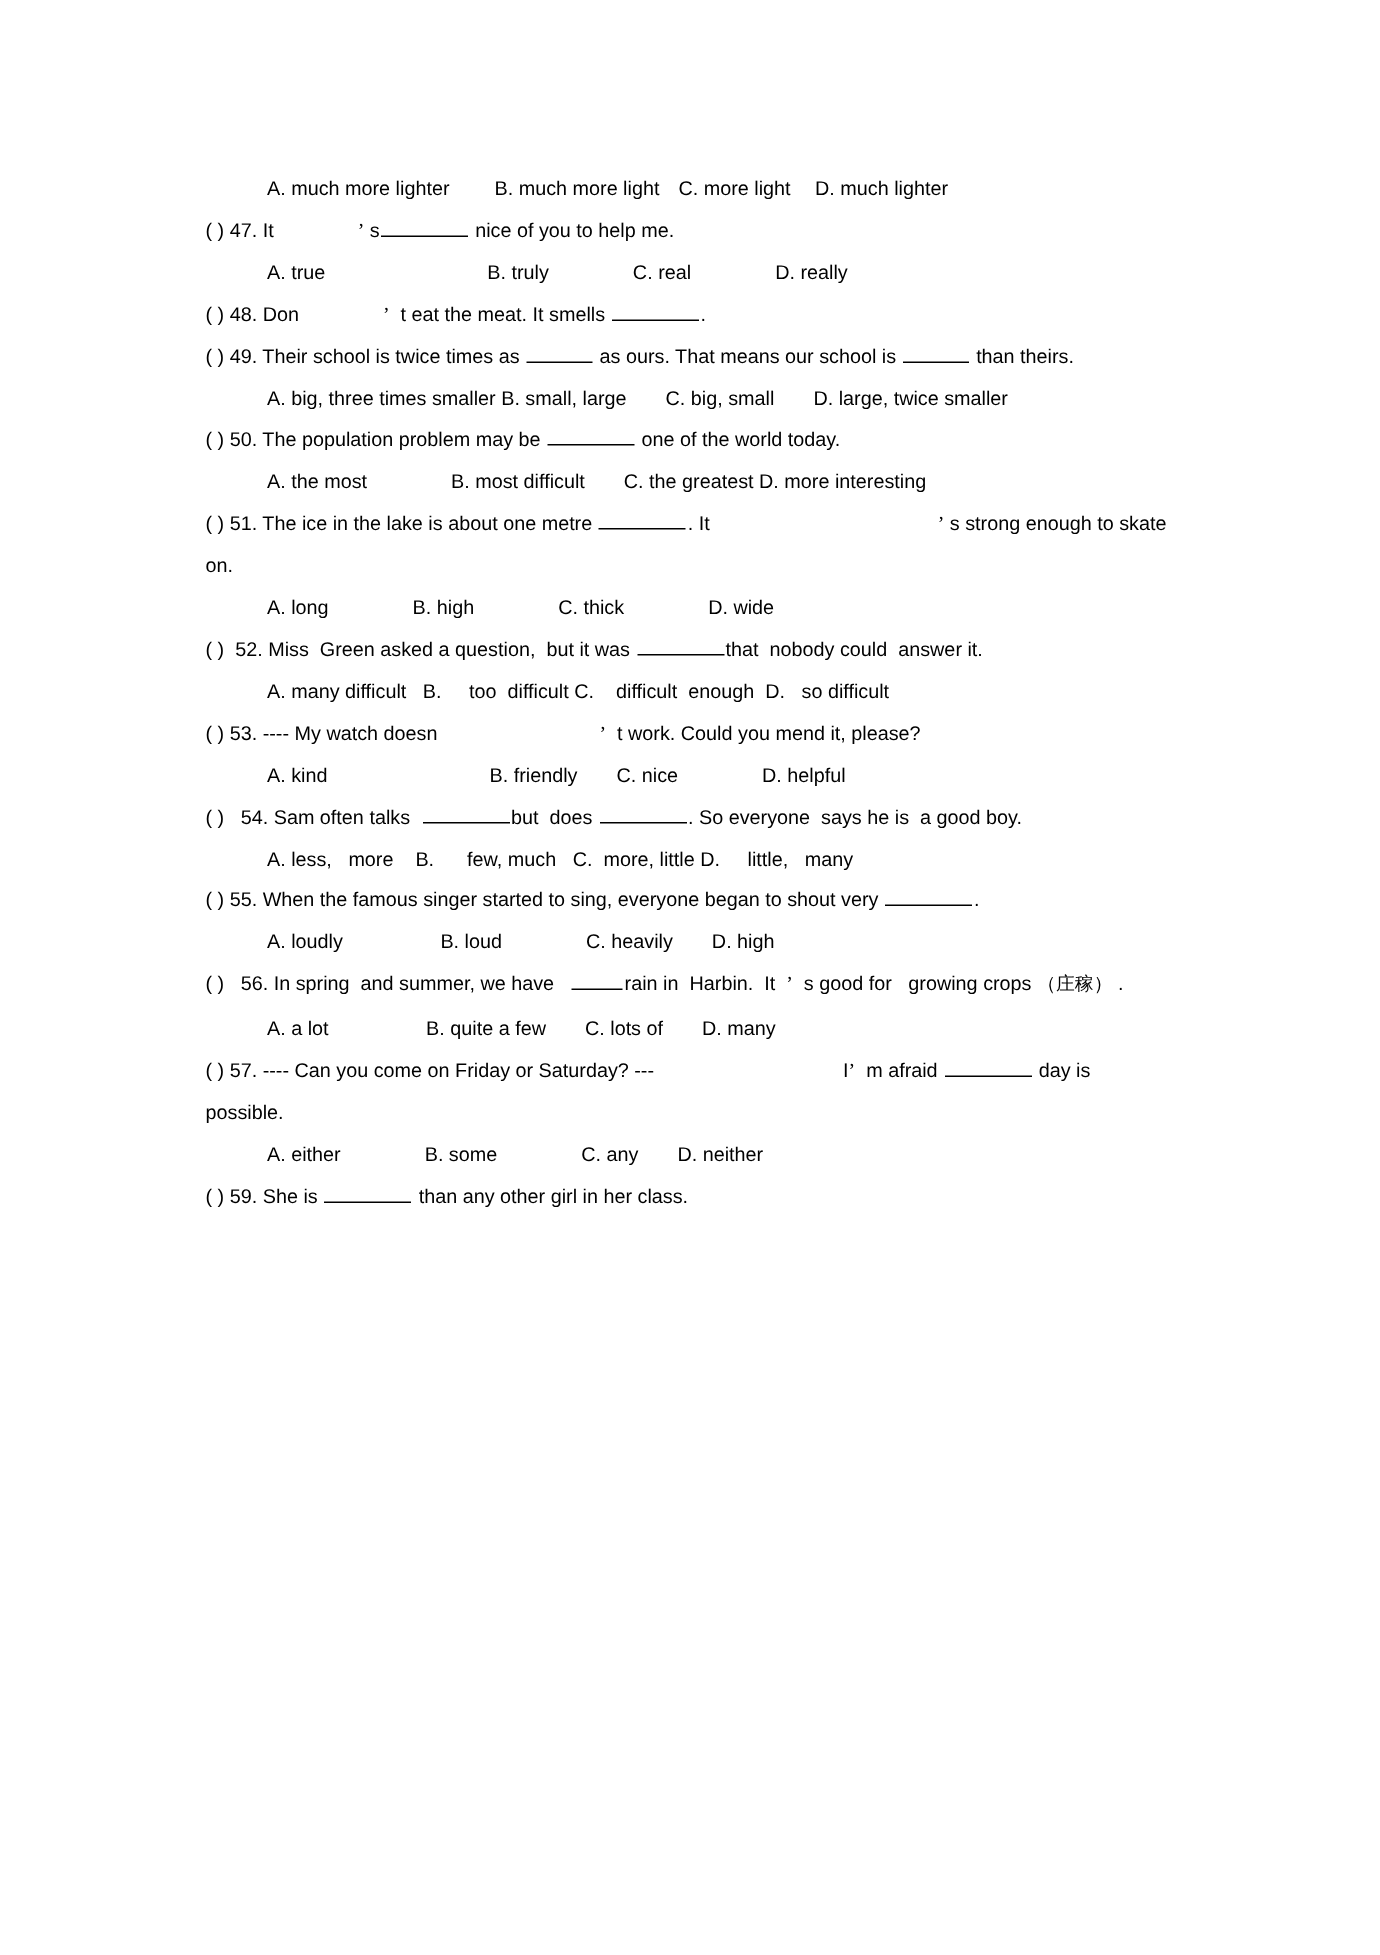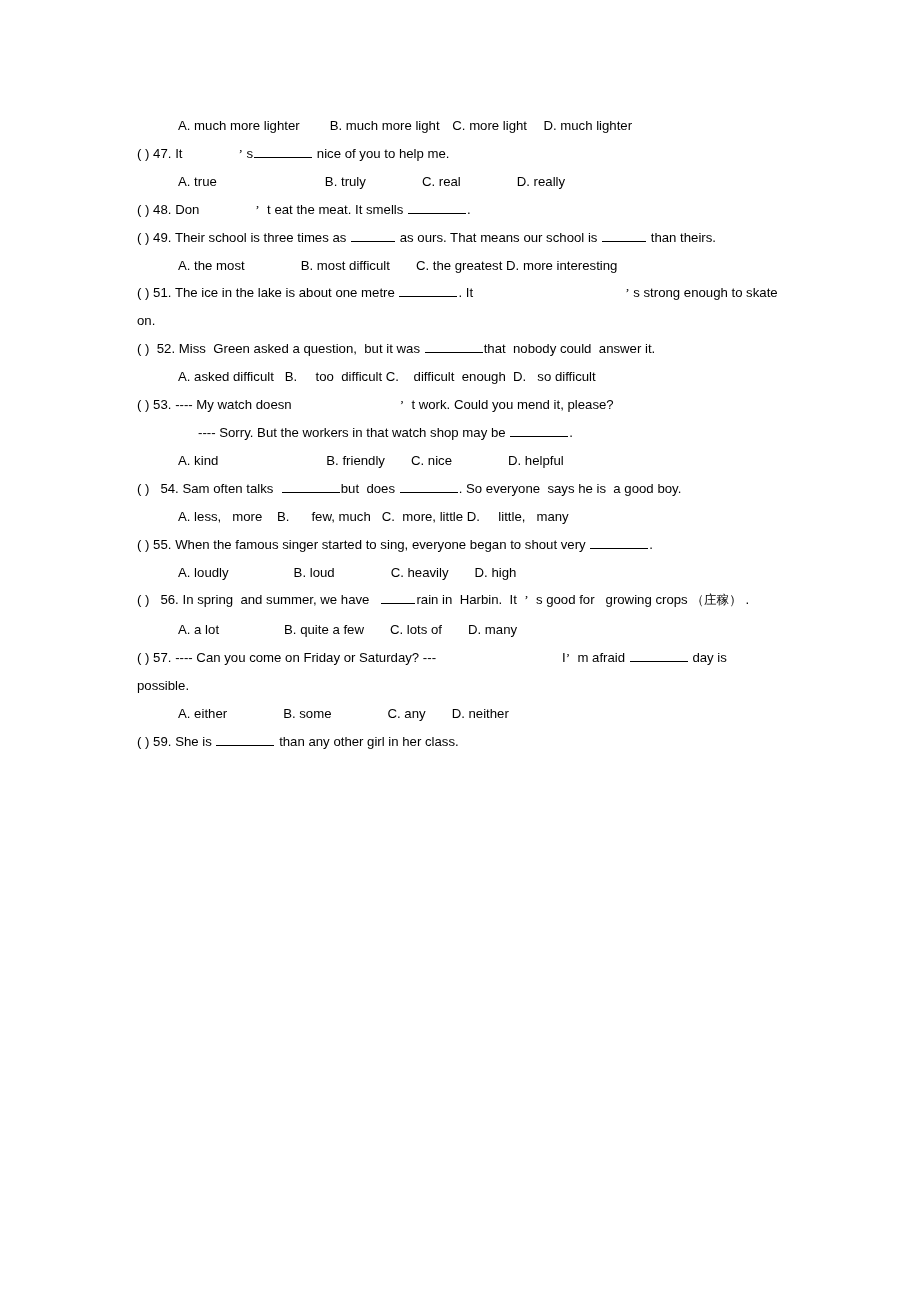--- a/index.html
+++ b/index.html
@@ -72,36 +72,38 @@
 
     <p class="para indent"><span>A. much more lighter</span><span class="opt-gap"></span><span>B. much more light</span><span class="sp"></span> <span>C. more light</span><span class="sp"></span>&nbsp; <span>D. much lighter</span></p>
 
     <p class="para"><span>( ) 47.</span> <span>It</span><span class="gap-md"></span><span class="apos">’</span> <span>s</span><span class="blank b-md"></span> <span>nice of you to help me.</span></p>
 
     <p class="para indent"><span>A. true</span><span class="gap-lg"></span><span>B. truly</span><span class="gap-md"></span><span>C. real</span><span class="gap-md"></span><span>D. really</span></p>
 
     <p class="para"><span>( ) 48.</span> <span>Don</span><span class="gap-md"></span><span class="apos">’</span>&nbsp; <span>t eat the meat. It smells</span> <span class="blank b-md"></span><span>.</span></p>
 
 
-    <p class="para"><span>( ) 49.</span> <span>Their school is three times as</span> <span class="blank b-sm"></span> <span>as ours. That means our school is</span> <span class="blank b-sm"></span> <span>than theirs.</span></p>
+    <p class="para"><span>( ) 49.</span> <span>Their school is twice times as</span> <span class="blank b-sm"></span> <span>as ours. That means our school is</span> <span class="blank b-sm"></span> <span>than theirs.</span></p>
 
+    <p class="para indent"><span>A. big, three times smaller</span> <span>B. small, large</span><span class="gap-sm"></span><span>C. big, small</span><span class="gap-sm"></span><span>D. large, twice smaller</span></p>
 
+    <p class="para"><span>( ) 50.</span> <span>The population problem may be</span> <span class="blank b-md"></span> <span>one of the world today.</span></p>
 
     <p class="para indent"><span>A. the most</span><span class="gap-md"></span><span>B. most difficult</span><span class="gap-sm"></span><span>C. the greatest</span> <span>D. more interesting</span></p>
 
     <p class="para"><span>( ) 51.</span> <span>The ice in the lake is about one metre</span> <span class="blank b-md"></span><span>. It</span><span class="gap-xl"></span><span class="apos">’</span> <span>s strong enough to skate on.</span></p>
 
+    <p class="para indent"><span>A. long</span><span class="gap-md"></span><span>B. high</span><span class="gap-md"></span><span>C. thick</span><span class="gap-md"></span><span>D. wide</span></p>
 
     <p class="para justify"><span>( )</span> &nbsp;<span>52.</span> <span>Miss</span> &nbsp;<span>Green asked a question,</span> &nbsp;<span>but</span> <span>it</span> <span>was</span> <span class="blank b-md"></span><span>that</span> &nbsp;<span>nobody could</span> &nbsp;<span>answer</span> <span>it.</span></p>
 
-    <p class="para justify indent"><span>A. asked</span> <span>difficult</span> &nbsp;&nbsp;<span>B.</span> &nbsp;&nbsp;&nbsp;&nbsp;<span>too</span> &nbsp;<span>difficult</span> <span>C.</span> &nbsp;&nbsp;&nbsp;<span>difficult</span> &nbsp;<span>enough</span> &nbsp;<span>D.</span> &nbsp;&nbsp;<span>so</span> <span>difficult</span></p>
+    <p class="para justify indent"><span>A. many</span> <span>difficult</span> &nbsp;&nbsp;<span>B.</span> &nbsp;&nbsp;&nbsp;&nbsp;<span>too</span> &nbsp;<span>difficult</span> <span>C.</span> &nbsp;&nbsp;&nbsp;<span>difficult</span> &nbsp;<span>enough</span> &nbsp;<span>D.</span> &nbsp;&nbsp;<span>so</span> <span>difficult</span></p>
 
     <p class="para"><span>( ) 53.</span> <span>---- My watch doesn</span><span class="gap-lg"></span><span class="apos">’</span>&nbsp; <span>t work. Could you mend it, please?</span></p>
 
-    <p class="para" style="padding-left:61px"><span>---- Sorry. But the workers in that watch shop may be</span> <span class="blank b-md"></span><span>.</span></p>
 
     <p class="para indent"><span>A. kind</span><span class="gap-lg"></span><span>B. friendly</span><span class="gap-sm"></span><span>C. nice</span><span class="gap-md"></span><span>D. helpful</span></p>
 
     <p class="para justify"><span>( )</span> &nbsp;&nbsp;<span>54.</span> <span>Sam often</span> <span>talks</span> &nbsp;<span class="blank b-md"></span><span>but</span> &nbsp;<span>does</span> <span class="blank b-md"></span><span>. So everyone</span> &nbsp;<span>says</span> <span>he is</span> &nbsp;<span>a good</span> <span>boy.</span></p>
 
     <p class="para justify indent"><span>A. less,</span> &nbsp;&nbsp;<span>more</span> &nbsp;&nbsp;&nbsp;<span>B.</span> &nbsp;&nbsp;&nbsp;&nbsp;&nbsp;<span>few,</span> <span>much</span> &nbsp;&nbsp;<span>C.</span> &nbsp;<span>more, little</span> <span>D.</span> &nbsp;&nbsp;&nbsp;&nbsp;<span>little,</span> &nbsp;&nbsp;<span>many</span></p>
 
     <p class="para"><span>( ) 55.</span> <span>When the famous singer started to sing, everyone began to shout very</span> <span class="blank b-md"></span><span>.</span></p>
 
     <p class="para indent"><span>A. loudly</span><span class="gap-md"></span><span class="sp"></span><span>B. loud</span><span class="gap-md"></span><span>C. heavily</span><span class="gap-sm"></span><span>D. high</span></p>

